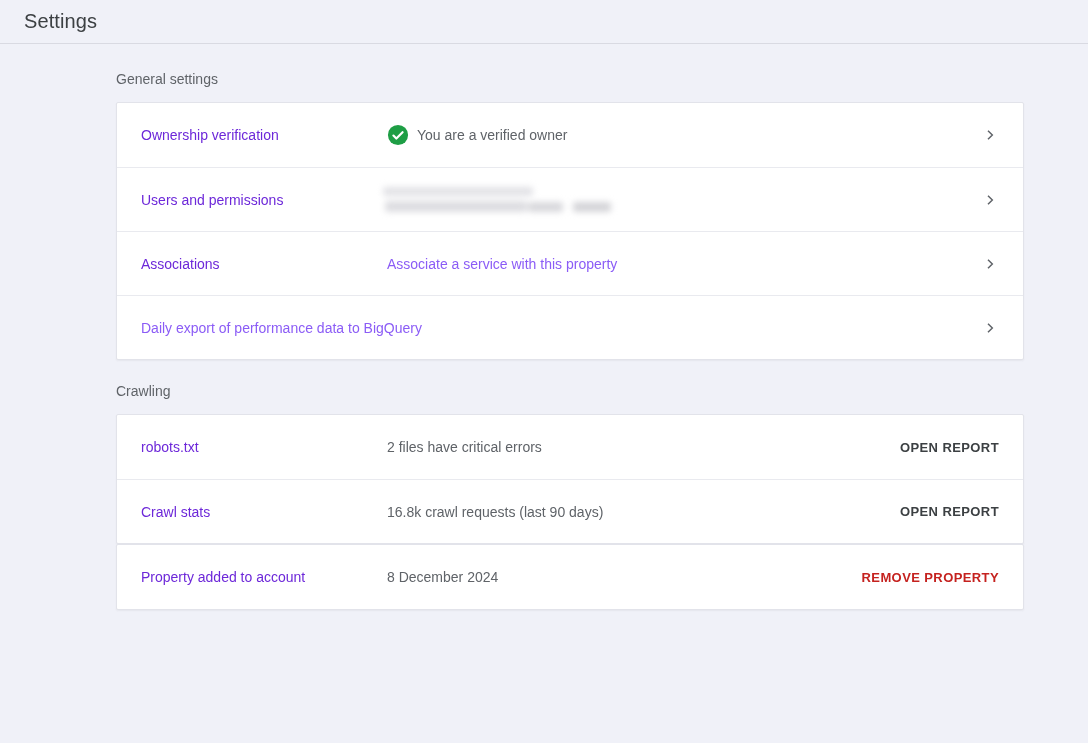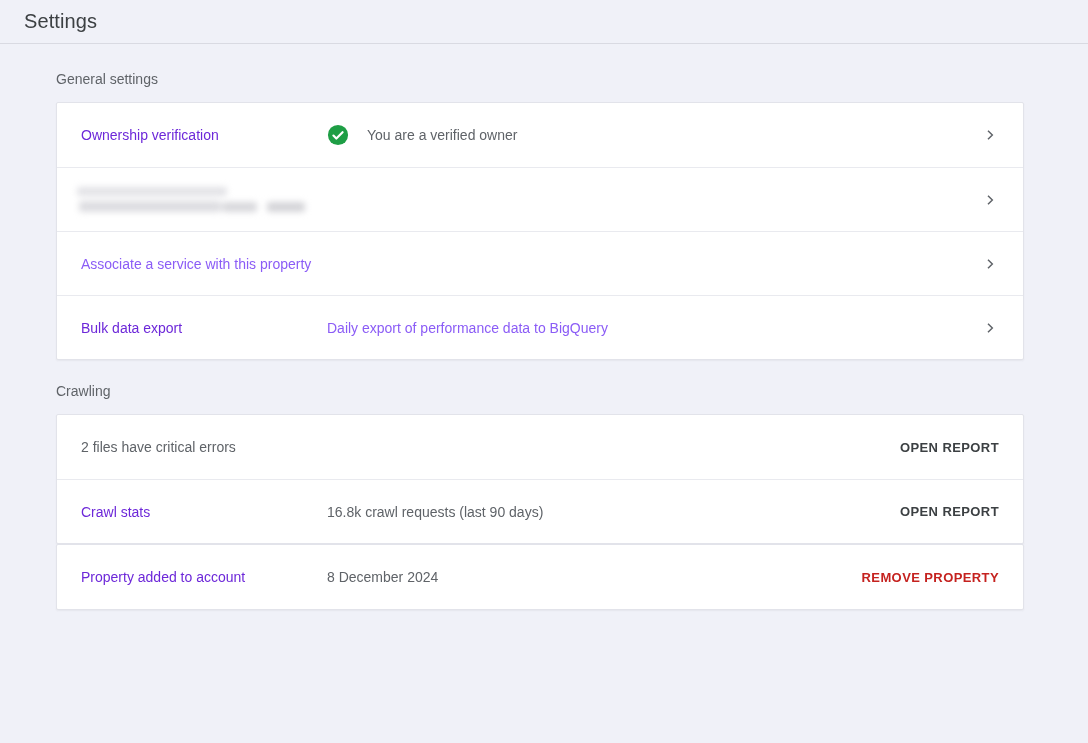--- a/index.html
+++ b/index.html
@@ -22,21 +22,21 @@
     padding: 3px 24px;
     border-bottom: 1px solid #d9dae2;
   }
   .page-title {
     font-size: 20px;
     font-weight: 500;
     color: #3c4043;
     letter-spacing: 0.1px;
   }
   .content {
-    padding-left: 56px;
+    padding-left: 116px;
     width: 1024px; 
   }
   .section-label {
     font-size: 14px;
     line-height: 15px;
     color: #5f6368;
     margin: 24px 0 15px;
   }
   .section-label.first { margin-top: 28px; }
   .card {
@@ -56,21 +56,21 @@
   .row-label {
     flex: none;
     width: 246px;
     font-size: 14px;
     color: #6d28d9;
   }
   .row-value {
     flex: 1;
     display: flex;
     align-items: center;
-    gap: 18px;
+    gap: 8px;
     font-size: 14px;
     color: #5f6368;
     min-width: 0;
   }
   .row-value.muted { color: #8b5cf6; }
   .check-icon { flex: none; width: 22px; height: 22px; display: block; }
   .chevron {
     flex: none;
     margin-left: auto;
     width: 18px;
@@ -137,61 +137,63 @@
           <span>You are a verified owner</span>
         </span>
         <span class="chevron">
           <svg width="16" height="16" viewBox="0 0 24 24">
               <path d="M9 5.5l6.5 6.5L9 18.5" fill="none" stroke="currentColor" stroke-width="2.2"></path>
             </svg>
         </span>
       </div>
 
       <div class="row clickable">
+        <span class="row-label">Users and permissions</span>
         <span class="row-value">
           <span class="redacted">
               <i class="r1"></i>
               <i class="r2"></i>
               <i class="r3"></i>
               <i class="r4"></i>
             </span>
         </span>
         <span class="chevron">
           <svg width="16" height="16" viewBox="0 0 24 24">
               <path d="M9 5.5l6.5 6.5L9 18.5" fill="none" stroke="currentColor" stroke-width="2.2"></path>
             </svg>
         </span>
       </div>
 
       <div class="row clickable">
+        <span class="row-label">Associations</span>
         <span class="row-value muted">Associate a service with this property</span>
         <span class="chevron">
           <svg width="16" height="16" viewBox="0 0 24 24">
               <path d="M9 5.5l6.5 6.5L9 18.5" fill="none" stroke="currentColor" stroke-width="2.2"></path>
             </svg>
         </span>
       </div>
 
 
       <div class="row clickable">
-        <span class="row-label">Bulk data export</span>
         <span class="row-value muted">Daily export of performance data to BigQuery</span>
         <span class="chevron">
           <svg width="16" height="16" viewBox="0 0 24 24">
               <path d="M9 5.5l6.5 6.5L9 18.5" fill="none" stroke="currentColor" stroke-width="2.2"></path>
             </svg>
         </span>
       </div>
 
     </div>
 
     <div class="section-label">Crawling</div>
     <div class="card">
 
       <div class="row">
+        <span class="row-label">robots.txt</span>
         <span class="row-value">2 files have critical errors</span>
         <button class="action-btn">OPEN REPORT</button>
       </div>
 
       <div class="row">
         <span class="row-label">Crawl stats</span>
         <span class="row-value">16.8k crawl requests (last 90 days)</span>
         <button class="action-btn">OPEN REPORT</button>
       </div>
 

